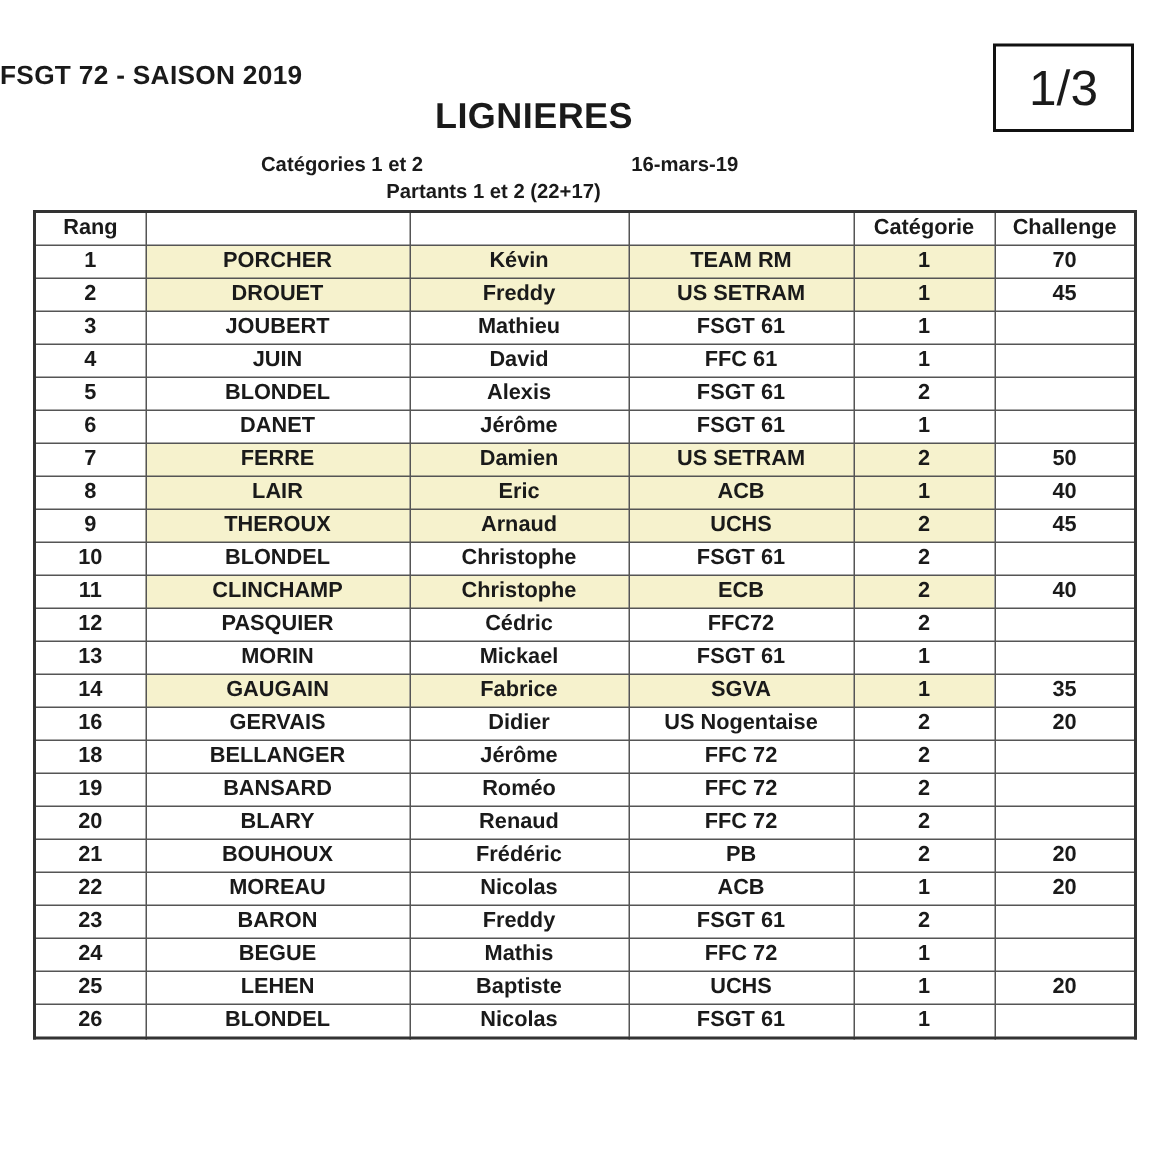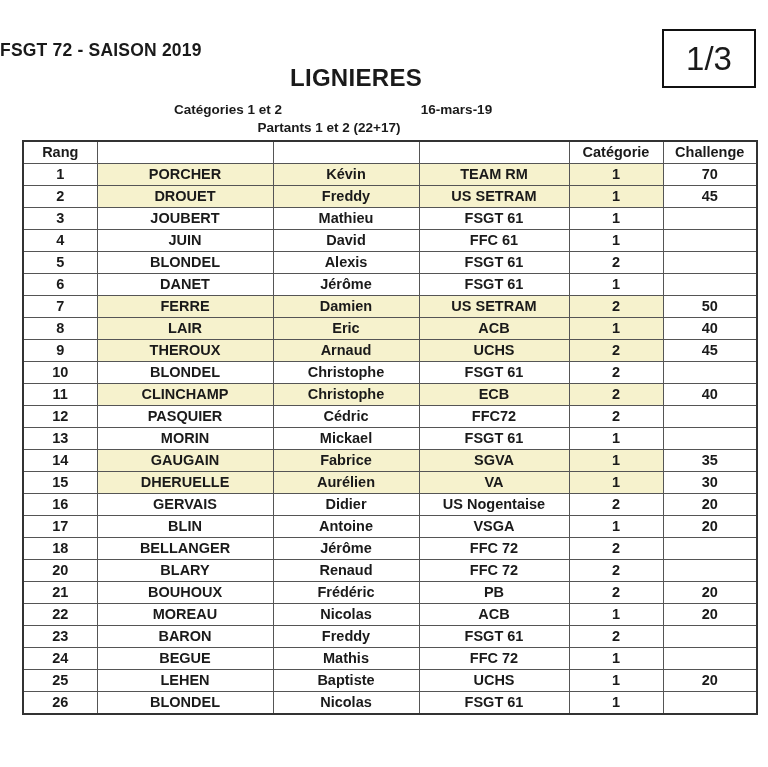--- a/index.html
+++ b/index.html
@@ -278,53 +278,45 @@
           <td class="cell-chall"></td>
         </tr>
         <tr class="hl">
           <td class="cell-rang">14</td>
           <td class="cell-nom">GAUGAIN</td>
           <td class="cell-prenom">Fabrice</td>
           <td class="cell-club">SGVA</td>
           <td class="cell-cat">1</td>
           <td class="cell-chall">35</td>
         </tr>
-        <tr class="hl">
-          <td class="cell-rang">15</td>
-          <td class="cell-nom">DHERUELLE</td>
-          <td class="cell-prenom">Aurélien</td>
-          <td class="cell-club">VA</td>
-          <td class="cell-cat">1</td>
-          <td class="cell-chall">30</td>
-        </tr>
         <tr>
           <td class="cell-rang">16</td>
           <td class="cell-nom">GERVAIS</td>
           <td class="cell-prenom">Didier</td>
           <td class="cell-club">US Nogentaise</td>
           <td class="cell-cat">2</td>
           <td class="cell-chall">20</td>
         </tr>
         <tr>
-          <td class="cell-rang">17</td>
-          <td class="cell-nom">BLIN</td>
-          <td class="cell-prenom">Antoine</td>
-          <td class="cell-club">VSGA</td>
-          <td class="cell-cat">1</td>
-          <td class="cell-chall">20</td>
-        </tr>
-        <tr>
           <td class="cell-rang">18</td>
           <td class="cell-nom">BELLANGER</td>
           <td class="cell-prenom">Jérôme</td>
           <td class="cell-club">FFC 72</td>
           <td class="cell-cat">2</td>
           <td class="cell-chall"></td>
         </tr>
         <tr>
+          <td class="cell-rang">19</td>
+          <td class="cell-nom">BANSARD</td>
+          <td class="cell-prenom">Roméo</td>
+          <td class="cell-club">FFC 72</td>
+          <td class="cell-cat">2</td>
+          <td class="cell-chall"></td>
+        </tr>
+        <tr>
           <td class="cell-rang">20</td>
           <td class="cell-nom">BLARY</td>
           <td class="cell-prenom">Renaud</td>
           <td class="cell-club">FFC 72</td>
           <td class="cell-cat">2</td>
           <td class="cell-chall"></td>
         </tr>
         <tr>
           <td class="cell-rang">21</td>
           <td class="cell-nom">BOUHOUX</td>

